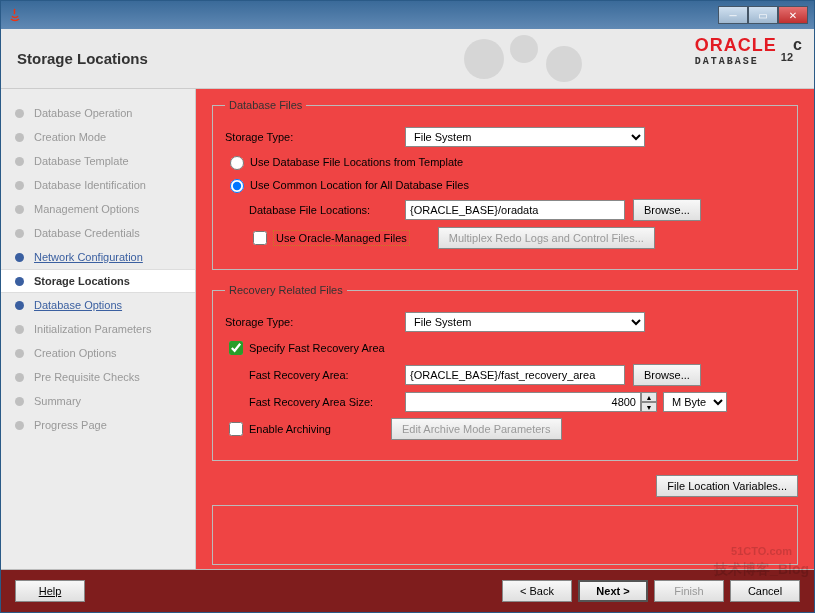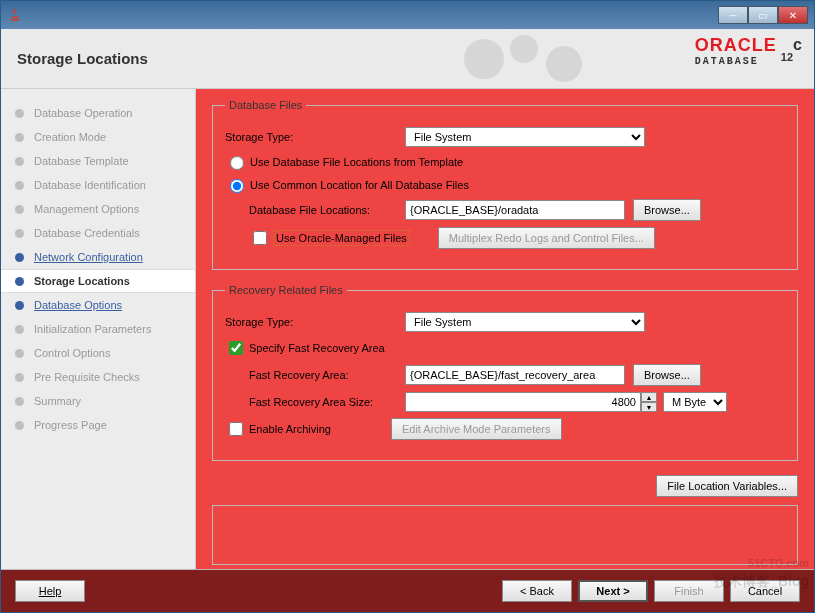--- a/index.html
+++ b/index.html
@@ -44,21 +44,21 @@
 .spinner { display: flex; justify-content: flex-end; }
 .spinner input { width: 236px; text-align: right; }
 .spinbtns { width: 16px; display: flex; flex-direction: column; }
 .spinbtns div { height: 10px; border: 1px solid #888; background: #e8e8e8; font-size: 7px; display: flex; align-items: center; justify-content: center; cursor: pointer; }
 .unit-sel { width: 64px; margin-left: 6px; }
 .bottom-btn-row { display: flex; justify-content: flex-end; margin-top: 4px; }
 .ghost-panel { border: 1px solid #bbb; height: 60px; margin-top: 8px; }
 .footer { border-top: 1px solid #bbb; padding: 10px 14px; display: flex; align-items: center; background: #7f1d1d; }
 .footer .btn { min-width: 70px; }
 .footer-right { margin-left: auto; display: flex; gap: 6px; }
-.watermark { position: absolute; right: 6px; bottom: 22px; color: rgba(0,0,0,0.15); font-size: 24px; font-weight: bold; pointer-events: none; text-align: right; }
+.watermark { position: absolute; right: 6px; bottom: 34px; color: rgba(0,0,0,0.15); font-size: 24px; font-weight: bold; pointer-events: none; text-align: center; }
 .watermark .sub { font-size: 14px; display: block; }
 </style>
 </head>
 <body>
 
 <div class="window">
   <div class="titlebar">
     <span class="java-icon">
       <svg viewBox="0 0 16 16">
           <path d="M4 12c2 2 6 2 8 0M5 9c1 2 5 2 6 0M8 2c-2 2 1 3-1 5" stroke="#e31" stroke-width="1.5" fill="none"></path>
@@ -133,21 +133,21 @@
           <div class="step link">
             <span class="bullet"></span>
             <span>Database Options</span>
           </div>
           <div class="step">
             <span class="bullet"></span>
             <span>Initialization Parameters</span>
           </div>
           <div class="step">
             <span class="bullet"></span>
-            <span>Control Options</span>
+            <span>Creation Options</span>
           </div>
           <div class="step">
             <span class="bullet"></span>
             <span>Pre Requisite Checks</span>
           </div>
           <div class="step">
             <span class="bullet"></span>
             <span>Summary</span>
           </div>
           <div class="step">

